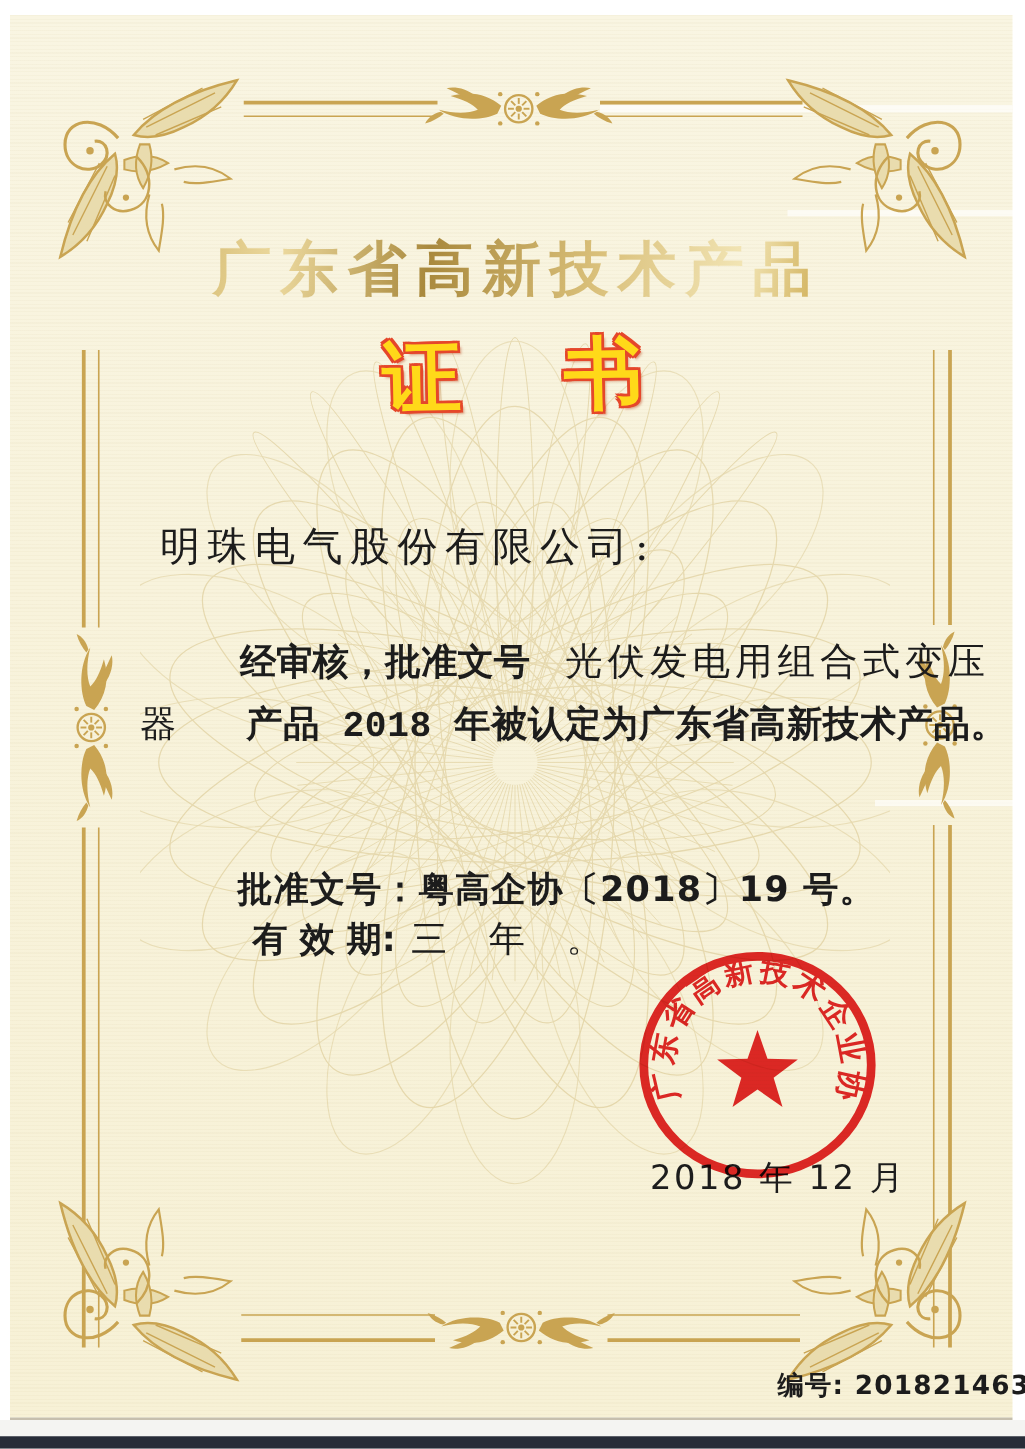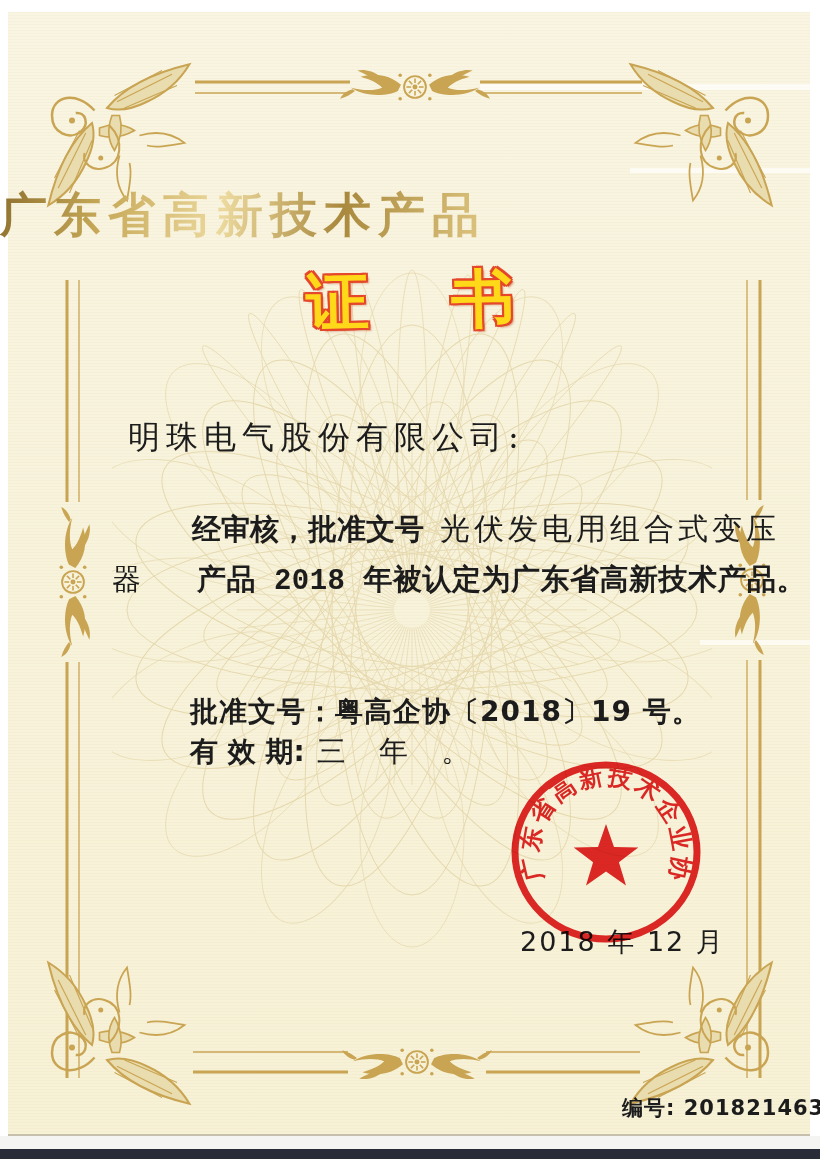--- a/index.html
+++ b/index.html
@@ -19,46 +19,46 @@
   .bottom-white{position:absolute;left:0;top:1136px;width:820px;height:13px;background:#f4f4f2;}
   .bottom-dark{position:absolute;left:0;top:1149px;width:820px;height:10px;background:#272c38;}
   .streak{position:absolute;background:rgba(255,255,255,0.65);pointer-events:none;}
   
   .layer{position:absolute;left:0;top:0;}
   #guilloche{left:112px;top:255px;z-index:1;}
   #frame{z-index:2;}
   .txt{position:absolute;z-index:3;color:#1c1c1c;white-space:nowrap;}
   
   .title{
-    left:0;top:184px;width:656px;text-align:left;
+    left:0;top:184px;width:656px;text-align:right;
     font-size:47px;font-weight:700;letter-spacing:7px;
     font-family:"DejaVu Sans","Liberation Sans",sans-serif;
     background:linear-gradient(100deg,#8f7130 0%,#c7a958 16%,#ecd99e 34%,#a9893d 52%,#d9bf79 72%,#f2e5b5 90%,#cfae56 100%);
     -webkit-background-clip:text;background-clip:text;color:transparent;
   }
   .subtitle{
     left:0;top:258px;width:820px;text-align:center;
     font-size:63px;font-weight:700;letter-spacing:30px;padding-left:30px;box-sizing:border-box;
     font-family:"DejaVu Serif","Liberation Serif",serif;
     color:#ffd919;
     text-shadow:
       -2px 0 0 #e5472b, 2px 0 0 #e5472b, 0 -2px 0 #e5472b, 0 2px 0 #e5472b,
       -2px -2px 0 #e5472b, 2px -2px 0 #e5472b, -2px 2px 0 #e5472b, 2px 2px 0 #e5472b,
       3px 3px 2px rgba(180,60,20,0.45);
     transform:rotate(-1.2deg);
   }
   .kai{font-family:"DejaVu Serif","Liberation Serif",serif;}
   .hei{font-family:"DejaVu Sans","Liberation Sans",sans-serif;font-weight:700;}
   .recipient{left:128px;top:416px;font-size:32px;letter-spacing:6px;font-weight:500;}
   .line1{left:192px;top:509px;font-size:29px;}
-  .line1 .product{font-size:30px;letter-spacing:4px;margin-left:16px;font-weight:500;}
+  .line1 .product{font-size:30px;letter-spacing:4px;margin-left:28px;font-weight:500;}
   .line2{left:112px;top:560px;font-size:29px;}
   .line2 .statement{margin-left:56px;letter-spacing:0.5px;font-family:Liberation Mono, monospace;}
   .approval{left:190px;top:672px;font-size:28px;letter-spacing:1px;margin-top:21px;}
-  .validity{left:190px;top:732px;font-size:28px;}
+  .validity{left:202px;top:732px;font-size:28px;}
   .validity .value{font-size:29px;letter-spacing:12px;margin-left:12px;font-weight:500;}
   .date{left:520px;top:924px;font-size:27px;letter-spacing:2px;font-weight:500;}
   .serial{left:622px;top:1094px;font-size:21px;font-weight:700;letter-spacing:1px;}
   
   .seal{position:absolute;left:506px;top:758px;z-index:4;mix-blend-mode:multiply;opacity:0.95;}
 </style>
 </head>
 <body>
 
 <div class="paper"></div>

